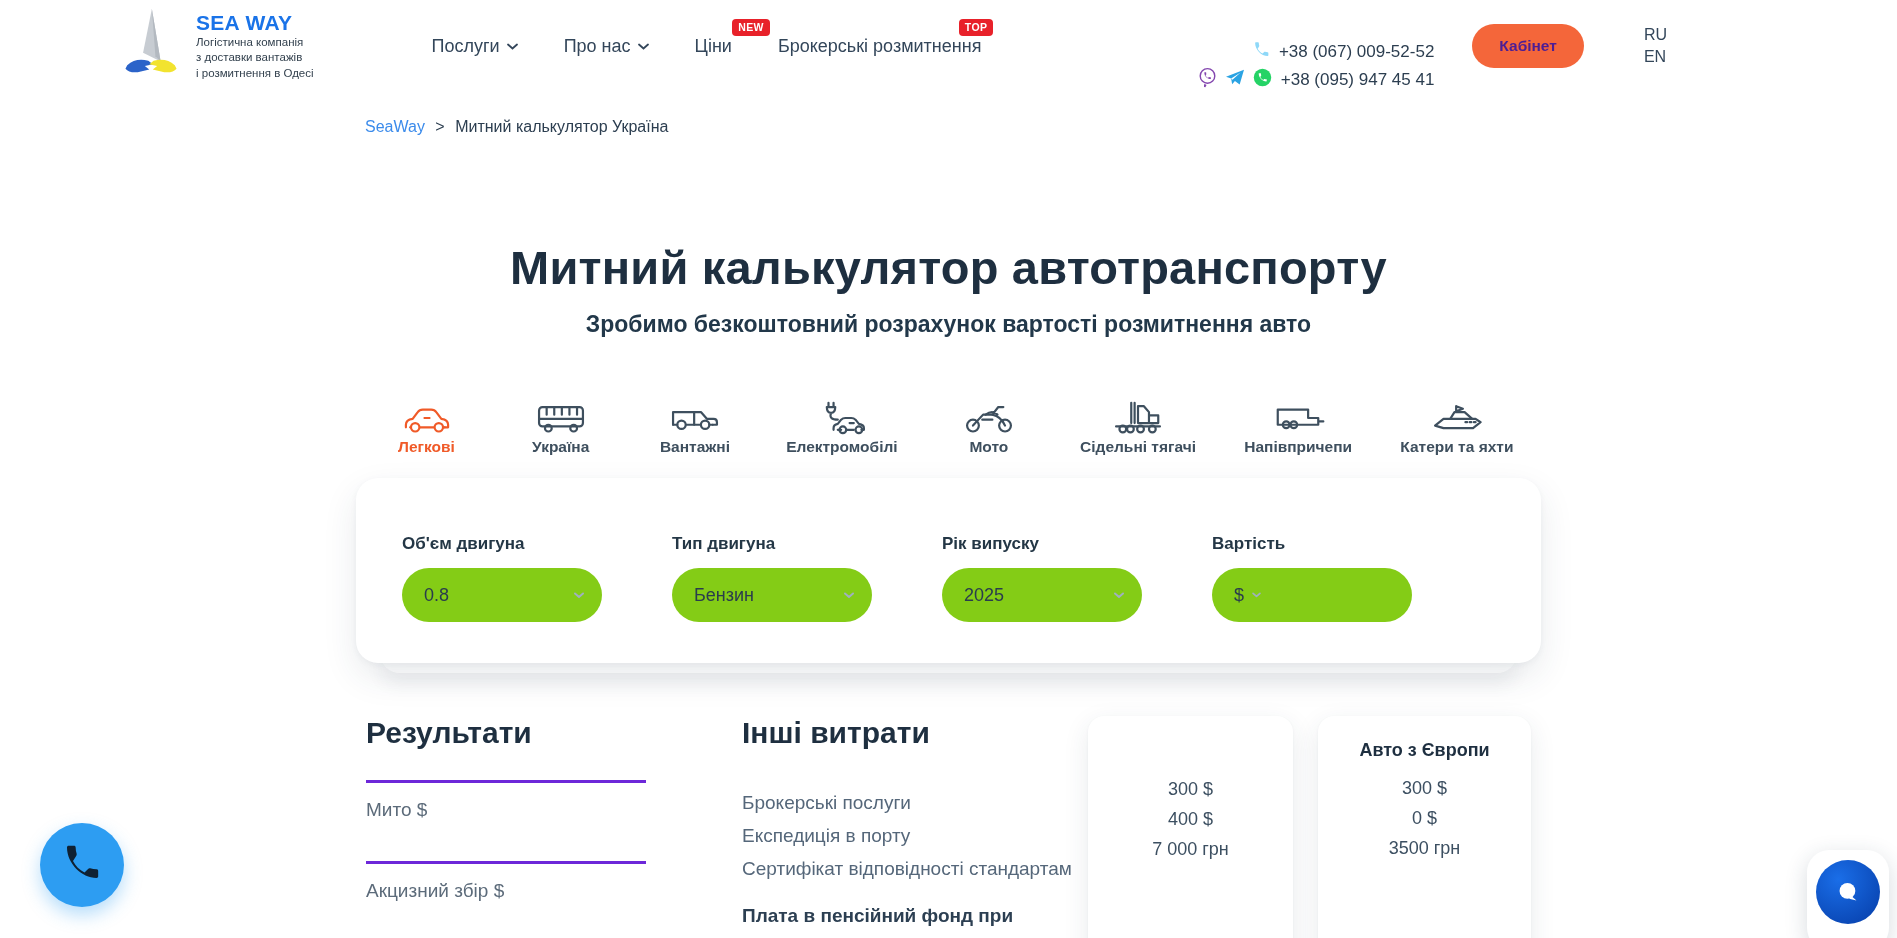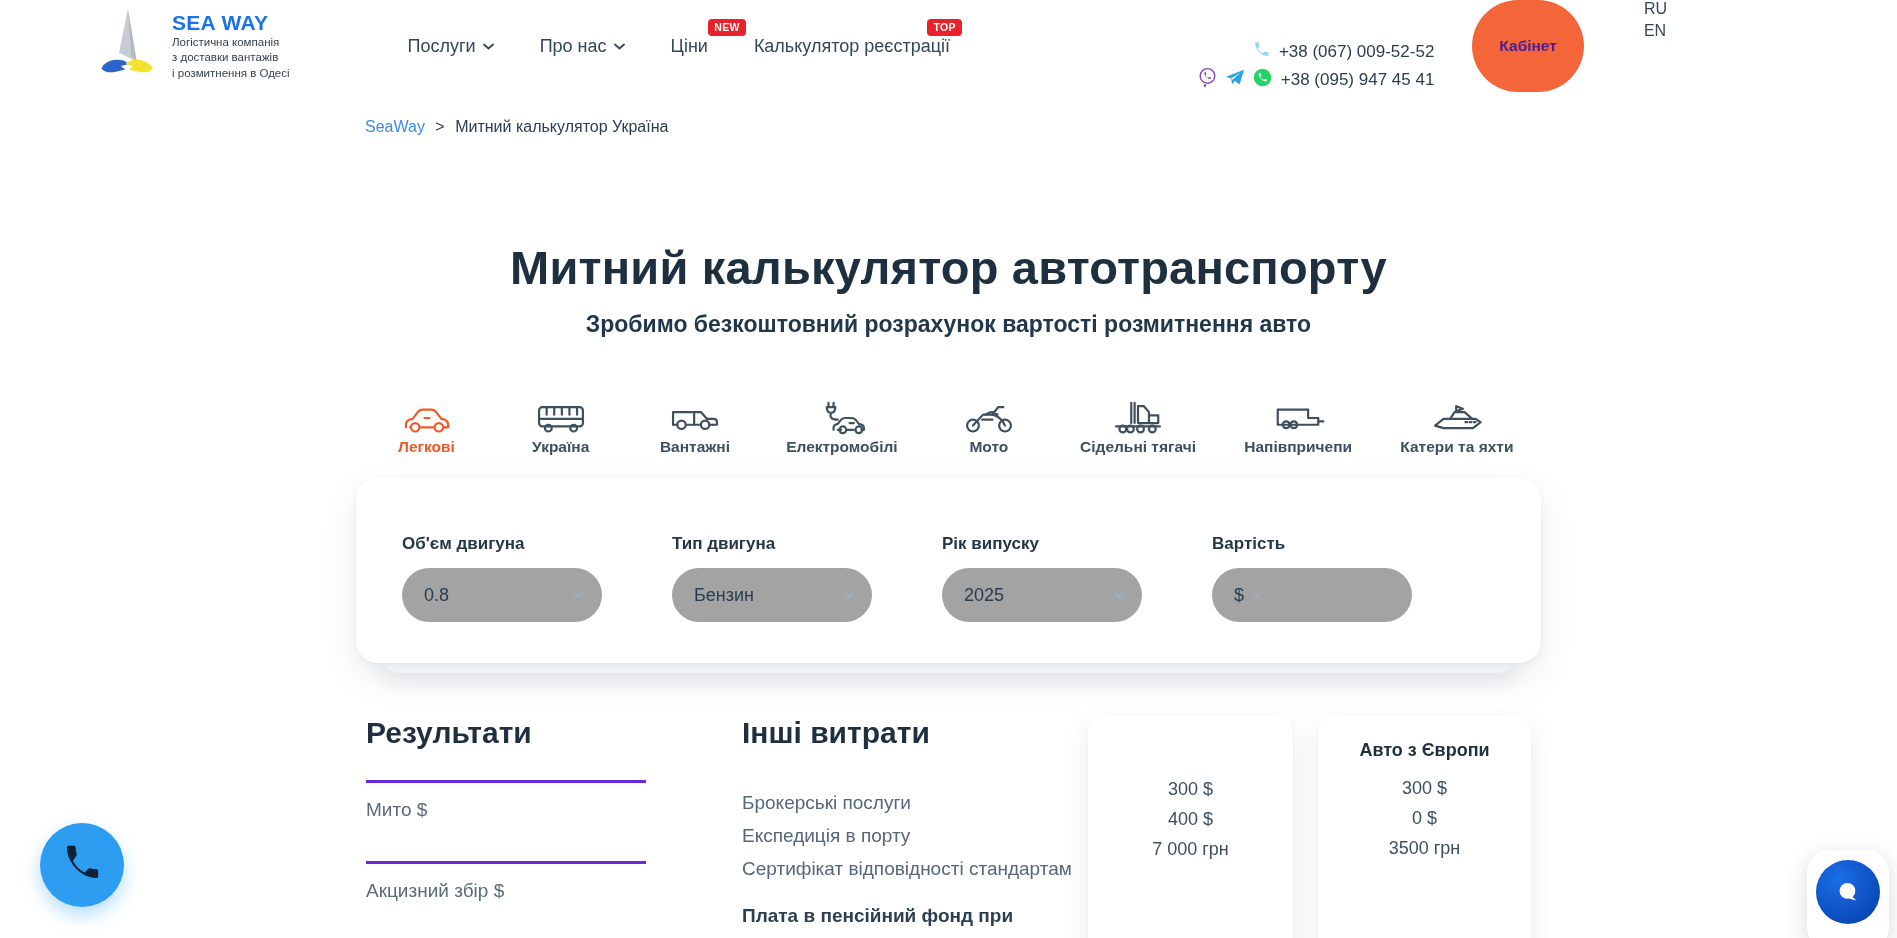--- a/index.html
+++ b/index.html
@@ -3,21 +3,21 @@
 <meta charset="utf-8">
 <style>
   * { margin:0; padding:0; box-sizing:border-box; }
   html,body { width:1897px; height:938px; }
   body {
     font-family:"Liberation Sans","DejaVu Sans",sans-serif;
     background:#ffffff; color:#22384a; position:relative; overflow:hidden;
   }
 
   
-  .header { height:92px; display:flex; padding:0 230px 0 96px; }
+  .header { height:92px; display:flex; align-items:center; padding:0 230px 0 120px; }
   .logo { display:flex; align-items:center; gap:14px; cursor:pointer; }
   .logo-text .logo-title { color:#1a73e8; font-size:21px; font-weight:700; letter-spacing:.3px; }
   .logo-text .logo-tagline { font-size:11.5px; color:#33414e; line-height:1.35; margin-top:3px; }
 
   .nav { display:flex; align-items:center; gap:46px; margin-left:118px; }
   .nav-item { position:relative; font-size:18px; color:#33465a; cursor:pointer; white-space:nowrap; display:flex; align-items:center; gap:7px; }
   .badge { position:absolute; top:-17px; background:#e8212a; color:#fff; font-size:10.5px; font-weight:700; padding:2.5px 6px; border-radius:4px; letter-spacing:.4px; }
   .badge-new { right:-38px; }
   .badge-top { right:-12px; }
   .caret svg { display:block; }
@@ -60,21 +60,21 @@
     padding:56px 46px 41px; position:relative;
   }
   .calc-card::after {
     content:""; position:absolute; left:24px; right:24px; bottom:-10px; height:20px;
     background:#fff; border-radius:0 0 20px 20px; box-shadow:0 10px 18px rgba(35,55,80,.08); z-index:-1;
   }
   .form-row { display:flex; gap:70px; }
   .field-group { width:200px; }
   .field-label { display:block; font-size:17px; font-weight:700; color:#243746; margin-bottom:14px; }
   .select {
-    height:54px; background:#a3a3a3; border-radius:27px; display:flex; align-items:center;
+    height:54px; background:#84cc16; border-radius:27px; display:flex; align-items:center;
     padding:0 18px 0 22px; cursor:pointer;
   }
   .select-value { font-size:18px; color:#2a3c4d; }
   .select .select-caret { margin-left:auto; display:flex; }
   .select.currency .select-caret { margin-left:8px; }
   .select-caret svg { stroke:#9fb0bf; fill:none; stroke-width:2; stroke-linecap:round; stroke-linejoin:round; }
 
   
   .results-section { width:1165px; margin:53px auto 0; display:flex; align-items:flex-start; }
   .section-title { font-size:30px; font-weight:800; color:#1e2f40; }
@@ -152,21 +152,21 @@
         <svg width="11" height="7" viewBox="0 0 11 7">
             <path d="M1 1.5 L5.5 5.5 L10 1.5" fill="none" stroke="#33465a" stroke-width="1.8" stroke-linecap="round"></path>
           </svg>
       </span>
     </div>
     <div class="nav-item">
       <span>Ціни</span>
       <span class="badge badge-new">NEW</span>
     </div>
     <div class="nav-item">
-      <span>Калькулятор реєстрації</span>
+      <span>Брокерські розмитнення</span>
       <span class="badge badge-top">TOP</span>
     </div>
   </nav>
 
   <div class="phones">
     <div class="phone-row">
       <span>
         <svg width="17" height="17" viewBox="0 0 24 24">
             <path fill="#8ed8f8" d="M6.6 10.8c1.5 3 3.9 5.4 6.9 6.9l2.3-2.3c.3-.3.7-.4 1.1-.2 1.2.4 2.5.6 3.8.6.6 0 1 .4 1 1V20c0 .6-.4 1-1 1C11.8 21 3 12.2 3 2.7c0-.6.4-1 1-1h3.2c.6 0 1 .4 1 1 0 1.3.2 2.6.6 3.8.1.4 0 .8-.2 1.1L6.6 10.8z"></path>
           </svg>

